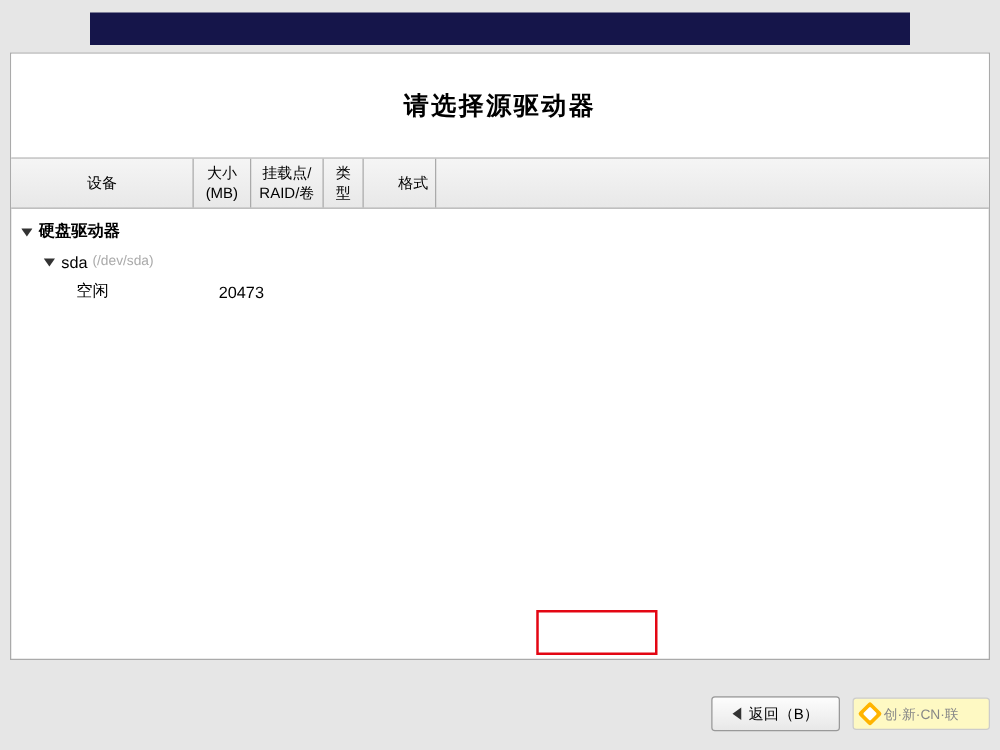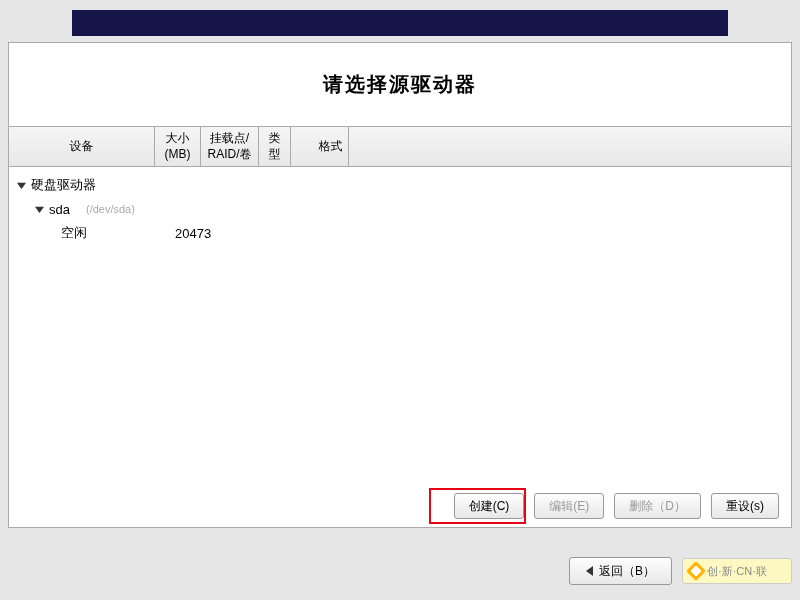--- a/index.html
+++ b/index.html
@@ -19,25 +19,25 @@
   .th-device { width: 146px; }
   .th-size { width: 46px; }
   .th-mount { width: 58px; }
   .th-type { width: 32px; }
   .th-format { width: 36px; margin-left: 22px; }
   
   .tree-body { padding: 6px 0; font-size: 13px; }
   .tree-row { display: flex; align-items: center; height: 24px; }
   .expander { width: 12px; display: inline-flex; align-items: center; justify-content: center; margin-right: 4px; cursor: pointer; }
   .expander svg { width: 9px; height: 9px; }
-  .lvl0 { padding-left: 6px; }
+  .lvl0 { padding-left: 6px; font-weight: bold; }
   .lvl1 { padding-left: 24px; align-items: center; }
   .lvl2 { padding-left: 52px; }
   .dev-label { width: 110px; }
-  .dev-path { color: #aaa; font-size: 11px; margin-left: 16px; }
+  .dev-path { color: #aaa; font-size: 11px; margin-left: 4px; }
   .size-cell { width: 70px; margin-left: 4px; }
   
   .action-row { position: absolute; bottom: 8px; right: 12px; display: flex; gap: 10px; }
   .btn { height: 26px; padding: 0 14px; background: linear-gradient(#fdfdfd, #e8e8e8); border: 1px solid #999; border-radius: 3px; font-size: 12px; cursor: pointer; display: inline-flex; align-items: center; }
   .btn.disabled { color: #9a9a9a; }
   .highlight-red { position: absolute; border: 2px solid #e30613; pointer-events: none; }
   .hl-create { bottom: 3px; left: 420px; width: 97px; height: 36px; }
   
   .bottom-row { position: absolute; bottom: 12px; left: 8px; right: 8px; height: 34px; display: flex; justify-content: flex-end; align-items: center; gap: 10px; }
   .btn-back { height: 28px; padding: 0 16px; background: linear-gradient(#fdfdfd, #e8e8e8); border: 1px solid #999; border-radius: 3px; font-size: 12px; display: inline-flex; align-items: center; gap: 6px; cursor: pointer; }
@@ -85,26 +85,20 @@
         </span>
         <span>sda</span>
         <span class="dev-path">(/dev/sda)</span>
       </div>
       <div class="tree-row lvl2">
         <span class="dev-label">空闲</span>
         <span class="size-cell">20473</span>
       </div>
     </div>
 
-    <div class="action-row">
-      <button class="btn">创建(C)</button>
-      <button class="btn disabled">编辑(E)</button>
-      <button class="btn disabled">删除（D）</button>
-      <button class="btn">重设(s)</button>
-    </div>
 
     <div class="highlight-red hl-create"></div>
   </div>
 
   <div class="bottom-row">
     <button class="btn-back">
       <span class="arrow-left"></span>
       <span>返回（B）</span>
     </button>
     <div class="watermark">

